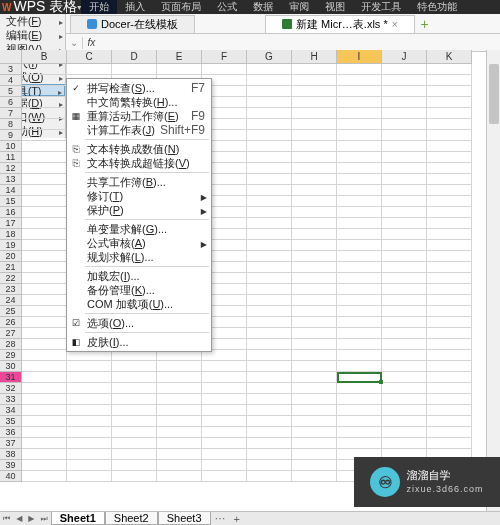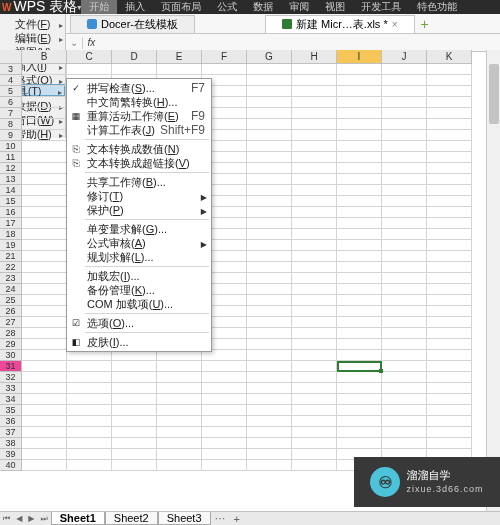--- a/index.html
+++ b/index.html
@@ -3,41 +3,41 @@
 <meta charset="utf-8">
 <style>
 * { margin: 0; padding: 0; box-sizing: border-box; font-family: "Microsoft YaHei", SimSun, Arial, sans-serif; font-size: 11px; user-select: none; }
 body { background: #fff; overflow: hidden; width: 500px; height: 525px; position: relative; }
 
 
 .ribbon { background: #2b2b2b; height: 14px; display: flex; align-items: center; color: #d0d0d0; padding: 0 2px; }
 .ribbon .logo { color: #e85c2c; font-weight: bold; margin-right: 2px; font-size: 10px; }
 .ribbon .name { color: #fff; font-size: 14px; margin-right: 4px; }
 .ribbon .ritem { color: #cfcfcf; font-size: 10px; padding: 0 8px; cursor: pointer; }
-.ribbon .ritem.active { background: #737373; }
+.ribbon .ritem.active { background: #0f172a; }
 .ribbon .drop { color: #cfcfcf; font-size: 8px; margin-left: -4px; }
 
 
 .tabstrip { background: #f7f7f7; height: 20px; display: flex; align-items: center; border-bottom: 1px solid #c7c7c7; }
 .filetab { display: flex; align-items: center; padding: 0 16px; height: 18px; border: 1px solid #c7c7c7; border-bottom: none; background: #fff; margin-left: 70px; font-size: 10px; gap: 4px; }
 .filetab.inactive { background: #eee; }
 .filetab .close { color: #888; font-size: 10px; cursor: pointer; }
 .plus { color: #6fa23e; font-size: 14px; padding: 0 6px; cursor: pointer; }
 .docericon { width: 10px; height: 10px; background: #3b8fd6; border-radius: 2px; display: inline-block; }
 .xlsicon { width: 10px; height: 10px; background: #2e7d32; border-radius: 1px; display: inline-block; }
 
 
 .formulabar { height: 18px; display: flex; align-items: center; border-bottom: 1px solid #c7c7c7; background: #f7f7f7; padding-left: 70px; gap: 4px; }
 .formulabar .fx { font-style: italic; font-size: 10px; color: #444; }
 .formulabar .cancel { color: #888; font-size: 10px; }
 .formulabar .sep { width: 1px; height: 12px; background: #ccc; }
 
 
 .leftpanel { position: absolute; left: 0; top: 14px; width: 66px; background: #f0f0f0; border-right: 1px solid #c7c7c7; }
-.leftpanel .lp { height: 14px; line-height: 20px; padding-left: 15px; font-size: 10px; color: #222; cursor: pointer; position: relative; }
+.leftpanel .lp { height: 14px; line-height: 14px; padding-left: 6px; font-size: 10px; color: #222; cursor: pointer; position: relative; }
 .leftpanel .lp .ul { text-decoration: underline; }
 .leftpanel .lp .arrow { position: absolute; right: 2px; top: 2px; font-size: 8px; color: #555; }
 .leftpanel .lp.active { background: #c7dff0; border: 1px solid #6aa2c9; padding-left: 5px; height: 12px; line-height: 12px; }
 
 
 .submenu { position: absolute; left: 66px; top: 78px; width: 146px; background: #fff; border: 1px solid #9a9a9a; box-shadow: 2px 2px 4px rgba(0,0,0,.2); padding: 2px 0; z-index: 20; }
 .submenu .mi { height: 14px; line-height: 14px; font-size: 10px; color: #222; padding-left: 20px; position: relative; cursor: pointer; }
 .submenu .mi .ic { position: absolute; left: 3px; top: 1px; width: 12px; height: 12px; display: flex; align-items: center; justify-content: center; font-size: 9px; }
 .submenu .mi .ul { text-decoration: underline; }
 .submenu .mi .sc { position: absolute; right: 6px; top: 0; font-size: 12px; color: #555; }
@@ -381,20 +381,33 @@
         <div class="cell"></div>
         <div class="cell"></div>
         <div class="cell"></div>
         <div class="cell"></div>
         <div class="cell"></div>
         <div class="cell"></div>
         <div class="cell"></div>
         <div class="cell"></div>
       </div>
       <div class="row">
+        <div class="rh">20</div>
+        <div class="cell"></div>
+        <div class="cell"></div>
+        <div class="cell"></div>
+        <div class="cell"></div>
+        <div class="cell"></div>
+        <div class="cell"></div>
+        <div class="cell"></div>
+        <div class="cell"></div>
+        <div class="cell"></div>
+        <div class="cell"></div>
+      </div>
+      <div class="row">
         <div class="rh">21</div>
         <div class="cell"></div>
         <div class="cell"></div>
         <div class="cell"></div>
         <div class="cell"></div>
         <div class="cell"></div>
         <div class="cell"></div>
         <div class="cell"></div>
         <div class="cell"></div>
         <div class="cell"></div>

